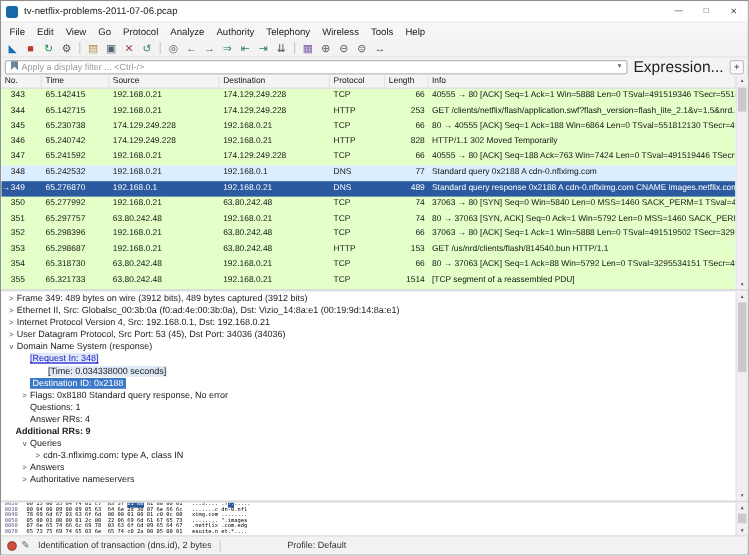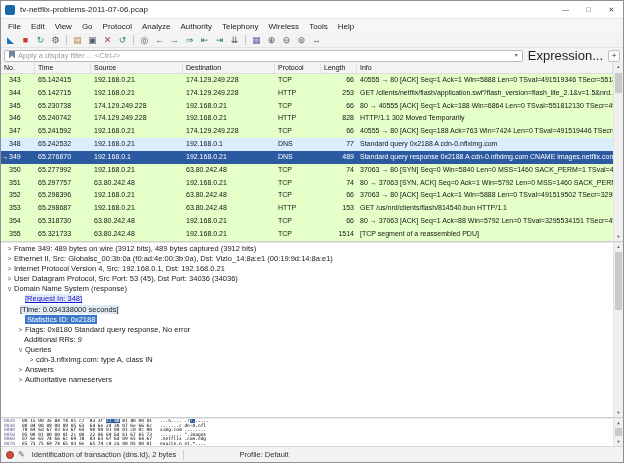--- a/index.html
+++ b/index.html
@@ -348,24 +348,26 @@
       <div class="vs-arrow vs-up">▲</div>
       <div class="vs-thumb" style="top:9px;height:58px;"></div>
       <div class="vs-arrow vs-down">▼</div>
     </div>
   <div class="dt-line" style="padding-left: 4px;"><span class="dt-exp">&gt;</span><span class="dt-text">Frame 349: 489 bytes on wire (3912 bits), 489 bytes captured (3912 bits)</span></div>
       <div class="dt-line" style="padding-left: 4px;"><span class="dt-exp">&gt;</span><span class="dt-text">Ethernet II, Src: Globalsc_00:3b:0a (f0:ad:4e:00:3b:0a), Dst: Vizio_14:8a:e1 (00:19:9d:14:8a:e1)</span></div>
       <div class="dt-line" style="padding-left: 4px;"><span class="dt-exp">&gt;</span><span class="dt-text">Internet Protocol Version 4, Src: 192.168.0.1, Dst: 192.168.0.21</span></div>
       <div class="dt-line" style="padding-left: 4px;"><span class="dt-exp">&gt;</span><span class="dt-text">User Datagram Protocol, Src Port: 53 (45), Dst Port: 34036 (34036)</span></div>
       <div class="dt-line" style="padding-left: 4px;"><span class="dt-exp">v</span><span class="dt-text">Domain Name System (response)</span></div>
       <div class="dt-line generated link" style="padding-left: 15px;"><span class="dt-exp"></span><span class="dt-text">[Request In: 348]</span></div>
-      <div class="dt-line generated" style="padding-left: 10px;"><span class="dt-exp"></span><span class="dt-text">[Time: 0.034338000 seconds]</span></div>
-      <div class="dt-line selected" style="padding-left: 15px;"><span class="dt-exp"></span><span class="dt-text">Statistics ID: 0x2188</span></div>
+      <div class="dt-line generated" style="padding-left: 30px;"><span class="dt-exp"></span><span class="dt-text">[Time: 0.034338000 seconds]</span></div>
+      <div class="dt-line selected" style="padding-left: 15px;"><span class="dt-exp"></span><span class="dt-text">Destination ID: 0x2188</span></div>
       <div class="dt-line" style="padding-left: 15px;"><span class="dt-exp">&gt;</span><span class="dt-text">Flags: 0x8180 Standard query response, No error</span></div>
-      <div class="dt-line" style="padding-left: 14px;"><span class="dt-exp"></span><span class="dt-text">Additional RRs: 9</span></div>
+      <div class="dt-line" style="padding-left: 15px;"><span class="dt-exp"></span><span class="dt-text">Questions: 1</span></div>
+      <div class="dt-line" style="padding-left: 15px;"><span class="dt-exp"></span><span class="dt-text">Answer RRs: 4</span></div>
+      <div class="dt-line" style="padding-left: 3px; font-weight: bold;"><span class="dt-exp"></span><span class="dt-text">Additional RRs: 9</span></div>
       <div class="dt-line" style="padding-left: 15px;"><span class="dt-exp">v</span><span class="dt-text">Queries</span></div>
       <div class="dt-line" style="padding-left: 26px;"><span class="dt-exp">&gt;</span><span class="dt-text">cdn-3.nflximg.com: type A, class IN</span></div>
       <div class="dt-line" style="padding-left: 15px;"><span class="dt-exp">&gt;</span><span class="dt-text">Answers</span></div>
       <div class="dt-line" style="padding-left: 15px;"><span class="dt-exp">&gt;</span><span class="dt-text">Authoritative nameservers</span></div>
     </div>
 
   <div class="splitter"></div>
 
   <div class="hex-pane">
     <div class="vscroll">

